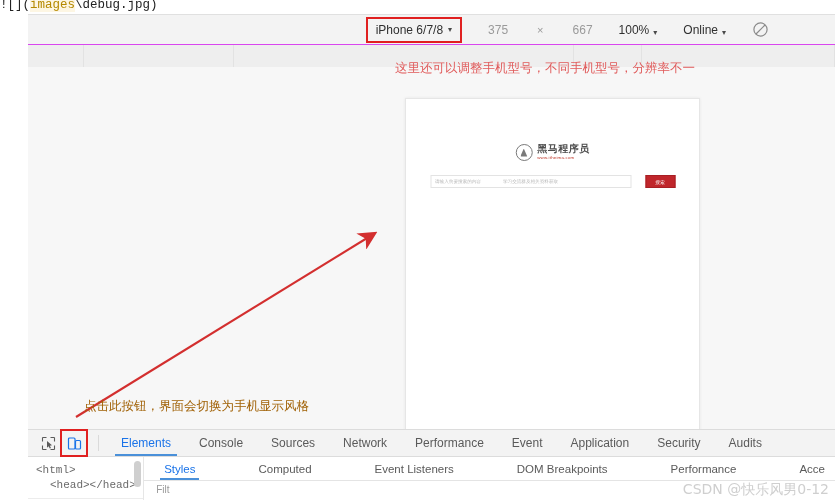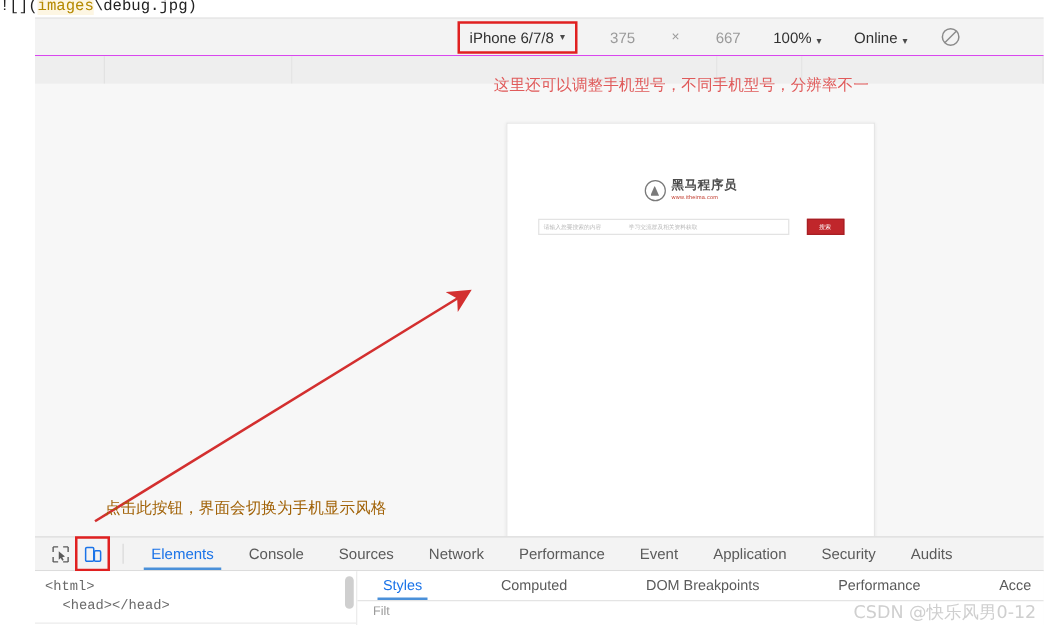--- a/index.html
+++ b/index.html
@@ -271,20 +271,21 @@
       <div class="dom-pane">
         <div class="dom-line">&lt;html&gt;</div>
         <div class="dom-line indent">&lt;head&gt;&lt;/head&gt;</div>
         <div class="dom-hr"></div>
         <div class="scrollbar"></div>
       </div>
       <div class="style-pane">
         <div class="subtabs">
           <div class="subtab active">Styles</div>
           <div class="subtab">Computed</div>
+          <div class="subtab">Event Listeners</div>
           <div class="subtab">DOM Breakpoints</div>
           <div class="subtab">Performance</div>
           <div class="subtab">Acce</div>
         </div>
         <div class="filter-row">Filt</div>
       </div>
     </div>
 
   </div>
 

